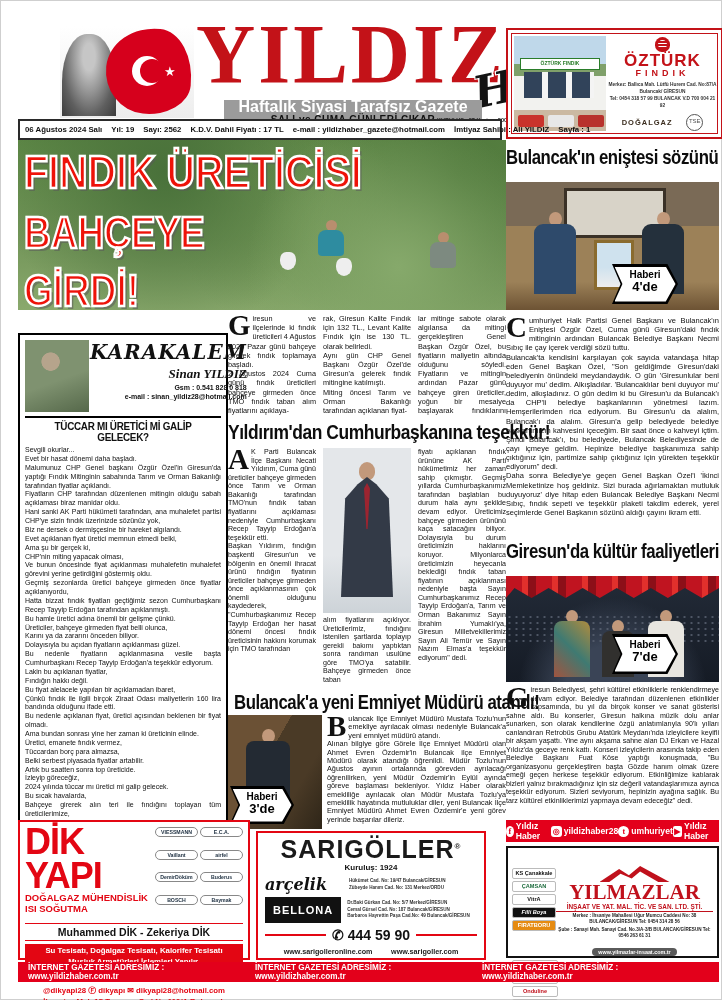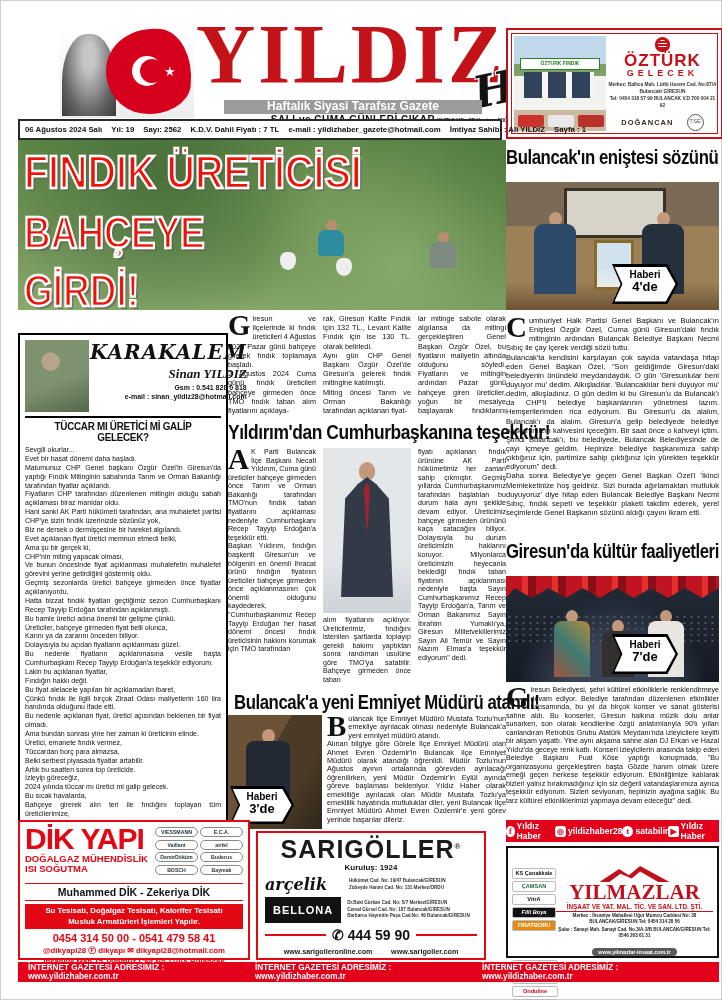--- a/index.html
+++ b/index.html
@@ -19,22 +19,22 @@
   .flagblob{position:absolute;left:46px;top:2px;width:86px;height:86px;background:#d6001c;
         border-radius:58% 42% 52% 48%/50% 62% 38% 50%;transform:rotate(6deg);}
   .cres1{position:absolute;left:72px;top:30px;width:30px;height:30px;border-radius:50%;background:#fff;}
   .cres2{position:absolute;left:80px;top:33px;width:24px;height:24px;border-radius:50%;background:#d6001c;}
   .fstar{position:absolute;left:104px;top:38px;color:#fff;font-size:13px;}
   #yildiz-title{left:196px;top:12px;font-family:"Liberation Serif",serif;font-weight:bold;
         font-size:82px;line-height:1;color:#c31218;letter-spacing:3px;transform:scaleY(1.04);transform-origin:left top;}
   #haber-script{left:472px;top:52px;font-family:"DejaVu Serif",serif;font-style:italic;font-weight:bold;
         font-size:44px;color:#131313;transform:rotate(-12deg);
         text-shadow:-1px -1px 0 #fff,1px -1px 0 #fff,-1px 1px 0 #fff,2px 2px 0 #fff;}
-  #tagline-bar{left:224px;top:100px;width:258px;height:14px;background:#9b9b9b;color:#fff;
-        font-weight:bold;font-size:12px;text-align:center;line-height:13px;}
+  #tagline-bar{left:224px;top:100px;width:258px;height:27px;background:#9b9b9b;color:#fff;
+        font-weight:bold;font-size:16px;text-align:center;line-height:13px;}
   #tagline2{left:224px;top:114px;width:258px;text-align:center;font-weight:bold;font-size:10px;letter-spacing:.5px;}
   #kurulus{left:437px;top:117px;font-size:5.5px;font-weight:bold;color:#222;}
 
   
   #ozturk{left:506px;top:28px;width:213px;height:107px;border:2px solid #c31218;background:#fff;}
   #ozturk .inner{position:absolute;inset:3px;border:1px solid #c31218;display:flex;}
   #ozturk .photo{width:92px;height:95px;margin:2px;position:relative;overflow:hidden;
         background:linear-gradient(#bfd8ea 0 30%,#7fa06a 30% 42%,#f2f2ef 42% 78%,#cbb9a2 78% 100%);}
   #ozturk .sign{position:absolute;left:6px;top:22px;width:78px;height:10px;background:#fff;border:1px solid #2a7d2a;
         color:#2a7d2a;font-size:5px;font-weight:bold;text-align:center;line-height:9px;}
@@ -162,21 +162,21 @@
   .sic{width:11px;height:11px;border-radius:50%;background:#fff;color:#e3001b;font-size:8px;font-weight:900;
         text-align:center;line-height:11px;font-family:"Liberation Serif",serif;}
   .sic.sq{border-radius:3px;}
   .sic.yt{border-radius:2px;width:13px;}
 
   
   .redad{border:2.5px solid #e30613;background:#fff;box-sizing:border-box;}
   #dikyapi{left:18px;top:820px;width:232px;height:140px;padding:3px 5px;}
   #dy-top{display:flex;gap:4px;}
   #dy-left{flex:1;}
-  #dy-logo{color:#e30613;font-weight:900;font-size:30px;line-height:.95;letter-spacing:-1px;}
+  #dy-logo{color:#e30613;font-weight:900;font-size:36px;line-height:.95;letter-spacing:-1px;}
   .dy-sub{color:#e30613;font-weight:900;font-size:9.5px;line-height:1.15;}
   #dy-brands{width:88px;display:grid;grid-template-columns:1fr 1fr;gap:2px;padding-top:2px;}
   .pill{border:1px solid #888;border-radius:6px;font-size:5.2px;font-weight:bold;text-align:center;
         line-height:8px;height:8px;color:#234;overflow:hidden;white-space:nowrap;}
   #dy-owners{border-top:1.5px solid #e30613;border-bottom:1.5px solid #e30613;margin-top:8px;
         font-weight:bold;font-size:10.5px;text-align:center;padding:2px 0;}
   #dy-serv{background:#e30613;color:#fff;font-weight:bold;font-size:7.8px;text-align:center;
         line-height:1.35;padding:2px 0;margin-top:3px;}
   .dy-red{color:#e30613;font-weight:900;text-align:center;}
   #dy-phone{font-size:11px;margin-top:3px;}
@@ -238,37 +238,37 @@
       <div class="photo">
         <div class="sign">ÖZTÜRK FINDIK</div>
         <div class="win"></div>
         <div class="truck" style="left:4px"></div>
         <div class="truck t2"></div>
         <div class="truck t3"></div>
       </div>
       <div class="right">
         <div class="nut"></div>
         <div class="b1">ÖZTÜRK</div>
-        <div class="b2">GELECEK</div>
+        <div class="b2">FINDIK</div>
         <div class="addr preline">Merkez: Ballıca Mah. Lütfü Hurem Cad. No:87/A
 Bulancak/ GİRESUN
 Tel: 0454 318 57 99 BULANCAK V.D 700 004 21 92</div>
         <div class="foot">
-          <span class="dog">DOĞANCAN</span>
+          <span class="dog">DOĞALGAZ</span>
           <span class="stamp">TSE</span>
         </div>
       </div>
     </div>
   </div>
 
   <div class="abs" id="infobar">
     <span>06 Ağustos 2024 Salı</span>
     <span>Yıl: 19</span>
     <span>Sayı: 2562</span>
-    <span>K.D.V. Dahil Fiyatı : 7 TL</span>
+    <span>K.D.V. Dahil Fiyatı : 17 TL</span>
     <span>e-mail : yildizhaber_gazete@hotmail.com</span>
     <span>İmtiyaz Sahibi : Ali YILDIZ</span>
     <span>Sayfa : 1</span>
   </div>
 
   <div class="abs" id="hero">
     <div class="fig" style="left:300px;top:80px">
       <div class="head"></div>
       <div class="torso" style="background:#2e8ca0"></div>
     </div>
@@ -437,21 +437,21 @@
     <span class="soc">
       <span class="sic">f</span>
       <span>Yıldız Haber</span>
     </span>
     <span class="soc">
       <span class="sic sq">◎</span>
       <span>yildizhaber28</span>
     </span>
     <span class="soc">
       <span class="sic">t</span>
-      <span>satabilir</span>
+      <span>umhuriyet</span>
     </span>
     <span class="soc">
       <span class="sic yt">▶</span>
       <span>Yıldız Haber</span>
     </span>
   </div>
 
   <div class="abs redad" id="dikyapi">
     <div id="dy-top">
       <div id="dy-left">

